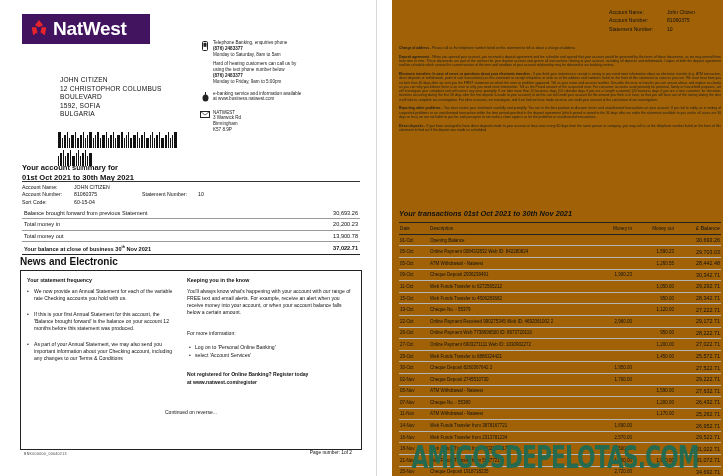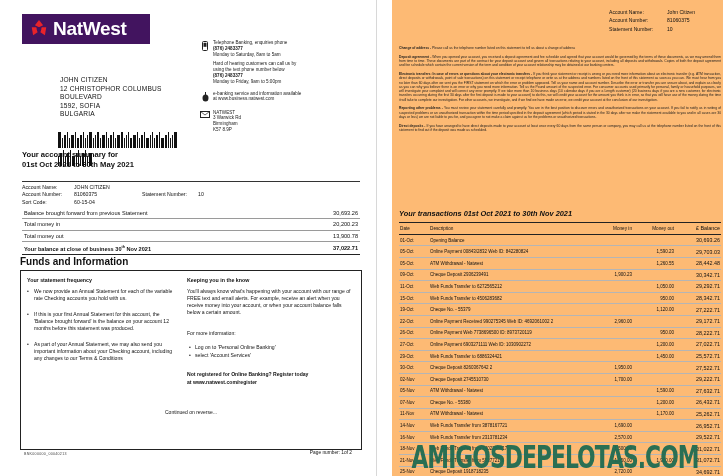--- a/index.html
+++ b/index.html
@@ -36,21 +36,21 @@
   .addr { position:absolute; left:60px; top:76px; font-size:6.6px; line-height:8.6px; letter-spacing:.2px; }
   .addr div { white-space:nowrap; }
   .barcode { position:absolute; left:58px; top:130px; width:120px; height:16px; }
   .barcode i { display:inline-block; background:#111; margin-right:1px; vertical-align:bottom; }
 
   .contact { position:absolute; left:197px; top:40px; width:180px; font-size:4.6px; line-height:5.8px; color:#222; }
   .contact .row { display:flex; margin-bottom:6px; }
   .contact .ico { width:16px; flex:0 0 16px; text-align:center; color:#333; font-size:9px; line-height:9px; padding-top:1px;}
   .contact .txt { flex:1; }
 
-  .sum-title { position:absolute; left:22px; top:150px; font-size:7.6px; font-weight:bold; line-height:9.6px; }
+  .sum-title { position:absolute; left:22px; top:163px; font-size:7.6px; font-weight:bold; line-height:9.6px; }
   .sum-meta { position:absolute; left:22px; top:184px; width:338px; font-size:5.2px; line-height:7.4px; }
   .sum-meta .ln { display:flex; }
   .sum-meta .k { width:52px; }
   .sum-meta .v { width:68px; }
   .sum-meta .k2 { width:56px; }
   .rule { position:absolute; left:22px; width:338px; border-top:1px solid #333; }
 
   .sum-tbl { position:absolute; left:22px; top:207px; width:338px; font-size:5.6px; }
   .sum-tbl .r { display:flex; justify-content:space-between; padding:2.6px 2px 2.2px 2px; border-bottom:1px solid #9a9a9a; }
   .sum-tbl .r.last { border-bottom:1.6px solid #222; font-weight:bold; }
@@ -66,21 +66,21 @@
   .news-col .bullet .dot { width:7px; flex:0 0 7px; }
   .news-col p { margin:0 0 7px 0; }
   .news-col ul { margin:0; padding-left:8px; }
   .news-col li { margin-bottom:1px; list-style:none; position:relative; }
   .news-col li:before { content:"•"; position:absolute; left:-6px; }
   .cont-rev { position:absolute; left:0; right:0; top:138px; text-align:center; font-size:5px; }
   .foot-l { position:absolute; left:24px; top:452px; font-size:3.6px; color:#444; letter-spacing:.3px; }
   .foot-r { position:absolute; right:24px; top:450px; font-size:4.8px; }
 
   
-  .page-right { width:338px; height:476px; position:relative; background:#fdba74; padding:0; }
+  .page-right { width:338px; height:476px; position:relative; background:#a16207; padding:0; }
   .acct-hdr { position:absolute; right:8px; top:8px; font-size:5.1px; line-height:8.4px; }
   .acct-hdr .ln { display:flex; }
   .acct-hdr .k { width:58px; }
   .acct-hdr .v { width:48px; }
 
   .legal { position:absolute; left:7px; top:46px; width:322px; font-size:3.35px; line-height:4.25px; color:#1c1c1c; text-align:justify; }
   .legal p { margin:0 0 4.5px 0; }
   .legal b { font-weight:bold; }
 
   .tx-title { position:absolute; left:7px; top:209px; font-size:7.4px; font-weight:bold; font-style:italic; }
@@ -208,21 +208,21 @@
         <div class="r">
           <span>Total money out</span>
           <span>13,900.78</span>
         </div>
         <div class="r last">
           <span><span>Your balance at close of business 30</span><sup>th</sup><span> Nov 2021</span></span>
           <span>37,022.71</span>
         </div>
       </div>
 
-    <div class="news-h">Funds and Information</div>
+    <div class="news-h">News and Electronic</div>
     <div class="news-box">
       <div class="news-col l">
         <h4>Your statement frequency</h4>
         <div id="leftbul">
             <div class="bullet">
               <span class="dot">•</span>
               <span>We now provide an Annual Statement for each of the variable rate Checking accounts you hold with us.</span>
             </div>
             <div class="bullet">
               <span class="dot">•</span>

